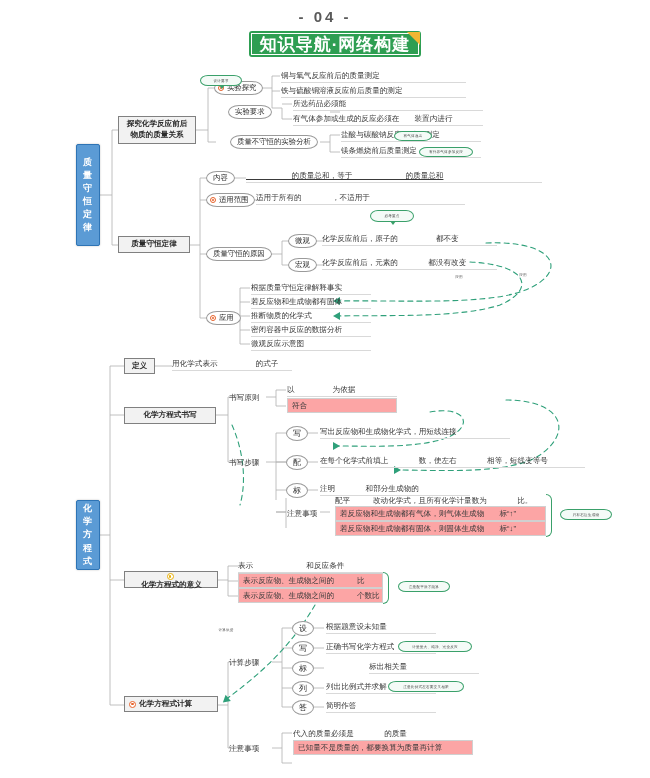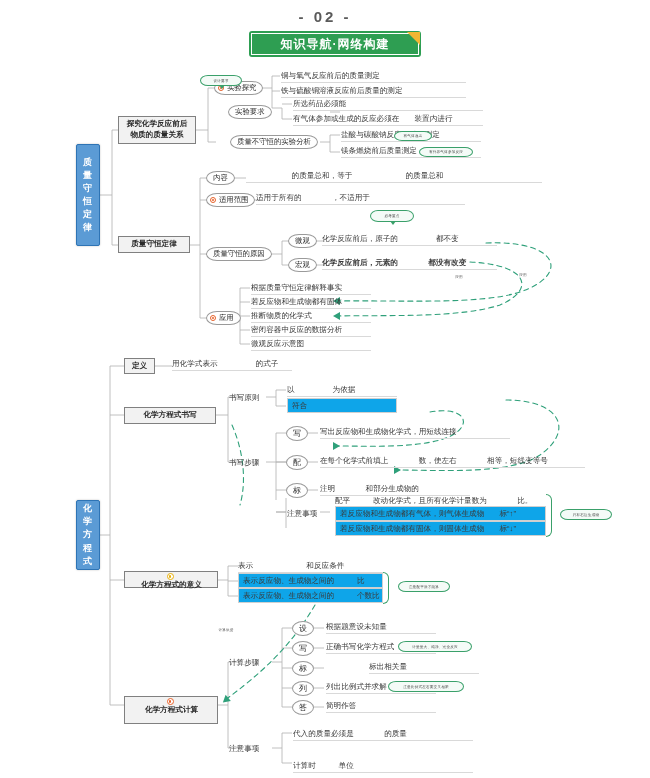--- a/index.html
+++ b/index.html
@@ -27,21 +27,21 @@
     width:172px; height:26px;
     background:#2e9e52;
     border:2px solid #2e9e52;
     border-radius:3px;
     display:flex; align-items:center; justify-content:center;
   }
   .title-bar .inner {
     width:100%; height:100%;
     border:1px solid #ffffff;
     display:flex; align-items:center; justify-content:center;
-    color:#ffffff; font-size:12px; font-weight:bold; letter-spacing:1px;
+    color:#ffffff; font-size:17px; font-weight:bold; letter-spacing:1px;
   }
   .title-corner {
     position:absolute; right:-1px; top:-1px;
     width:0; height:0;
     border-left:13px solid transparent;
     border-top:13px solid #f2b632;
   }
 
   
   .root {
@@ -122,21 +122,21 @@
     color:#3a3a3a;
     white-space:nowrap;
     border-bottom:1px solid #d9d9d9;
     padding-bottom:1px;
     line-height:11px;
   }
   .row.noline { border-bottom:none; }
   .row.boxed {
     border:1px solid #d0d0d0;
     padding:1px 4px;
-    background:#0ea5e9;
+    background:#fca5a5;
   }
 
   
   .pill {
     position:absolute;
     border:1px solid #3aa06a;
     border-radius:8px/50%;
     background:#f4fbf7;
     color:#4a4a4a;
     font-size:3.6px;
@@ -298,21 +298,21 @@
     </g>
     <g fill="#2fa07a">
       <polygon points="333,301 340,297 340,305"></polygon>
       <polygon points="333,316 340,312 340,320"></polygon>
       <polygon points="395,470 402,466 402,474" transform="rotate(180 398,470)"></polygon>
       <polygon points="334,446 341,442 341,450" transform="rotate(180 337,446)"></polygon>
       <polygon points="225,700 232,696 232,704" transform="rotate(200 228,700)"></polygon>
     </g>
   </svg>
 
-  <div class="pagenum">- 02 -</div>
+  <div class="pagenum">- 04 -</div>
   <div class="title-bar">
     <div class="inner">知识导航·网络构建</div>
     <div class="title-corner"></div>
   </div>
 
   <div class="root" style="left:76px; top:144px; width:24px; height:102px;">
     <span>质</span>
     <span>量</span>
     <span>守</span>
     <span>恒</span>
@@ -373,21 +373,21 @@
   <div class="row" style="left:341px; top:145px; width:140px;">
     <span>镁条燃烧前后质量测定</span>
   </div>
   <div class="pill" style="left:419px; top:147px; width:54px; height:10px;">
     <span>有外界气体参加反应</span>
   </div>
 
   <div class="brk" style="left:206px; top:171px; height:14px;">
     <span>内容</span>
   </div>
-  <div class="row" style="left:246px; top:170px; width:296px;">
+  <div class="row" style="left:246px; top:170px; width:296px;text-decoration:underline;">
     <span>　　　　　　的质量总和，等于　　　　　　　的质量总和</span>
   </div>
 
   <div class="brk dotted" style="left:206px; top:193px; height:14px;">
     <i class="dot"></i>
     <span>适用范围</span>
   </div>
   <div class="row" style="left:256px; top:192px; width:209px;">
     <span>适用于所有的　　　　，不适用于</span>
   </div>
@@ -401,21 +401,21 @@
   </div>
   <div class="brk" style="left:288px; top:234px; height:14px;">
     <span>微观</span>
   </div>
   <div class="row" style="left:322px; top:233px; width:175px;">
     <span>化学反应前后，原子的　　　　　都不变</span>
   </div>
   <div class="brk" style="left:288px; top:258px; height:14px;">
     <span>宏观</span>
   </div>
-  <div class="row" style="left:322px; top:257px; width:175px;font-weight:bold;">
+  <div class="row" style="left:322px; top:257px; width:175px;">
     <span>化学反应前后，元素的　　　　都没有改变</span>
   </div>
 
   <div class="brk dotted" style="left:206px; top:311px; height:14px;">
     <i class="dot"></i>
     <span>应用</span>
   </div>
   <div class="row" style="left:251px; top:282px; width:120px;">
     <span>根据质量守恒定律解释事实</span>
   </div>
@@ -510,21 +510,21 @@
     <span>表示反应物、生成物之间的　　　比</span>
   </div>
   <div class="row boxed" style="left:238px; top:588px; width:145px; height:15px;">
     <span>表示反应物、生成物之间的　　　个数比</span>
   </div>
   <div class="brace" style="left:383px; top:572px; width:6px; height:32px;"></div>
   <div class="pill" style="left:398px; top:581px; width:52px; height:11px;">
     <span>注意配平后才能算</span>
   </div>
 
-  <div class="box2 withdot" style="left:124px; top:696px; width:94px; height:28px;flex-direction:column;">
+  <div class="box2 withdot" style="left:124px; top:696px; width:94px; height:16px;">
     <i class="dot"></i>
     <span>化学方程式计算</span>
   </div>
 
   <div class="pill" style="left:210px; top:625px; width:32px; height:9px; border:none; background:none;">
     <span>计算依据</span>
   </div>
 
   <div class="row noline" style="left:229px; top:657px; width:46px;">
     <span>计算步骤</span>
@@ -570,17 +570,17 @@
   <div class="row" style="left:326px; top:700px; width:110px;">
     <span>简明作答</span>
   </div>
 
   <div class="row noline" style="left:229px; top:743px; width:46px;">
     <span>注意事项</span>
   </div>
   <div class="row" style="left:293px; top:728px; width:180px;">
     <span>代入的质量必须是　　　　的质量</span>
   </div>
-  <div class="row" style="left:293px; top:760px; width:180px;">
-    <span>计算时　　　单位</span>
+  <div class="row boxed" style="left:293px; top:740px; width:180px; height:15px;">
+    <span>已知量不是质量的，都要换算为质量再计算</span>
   </div>
 
 </div>
 
 </body></html>

